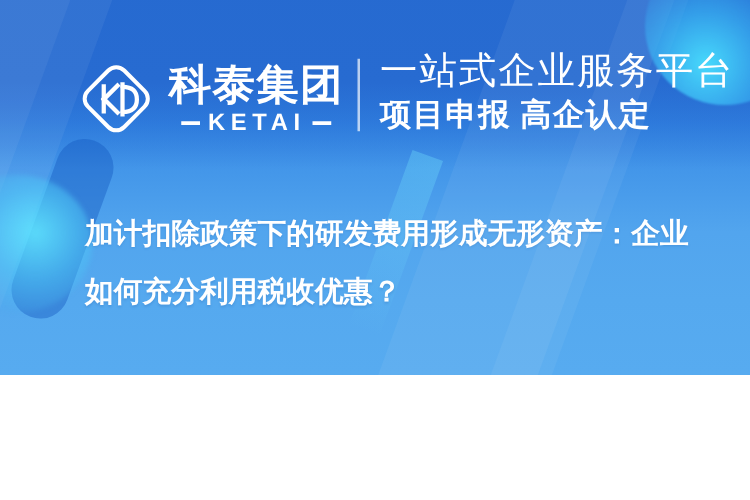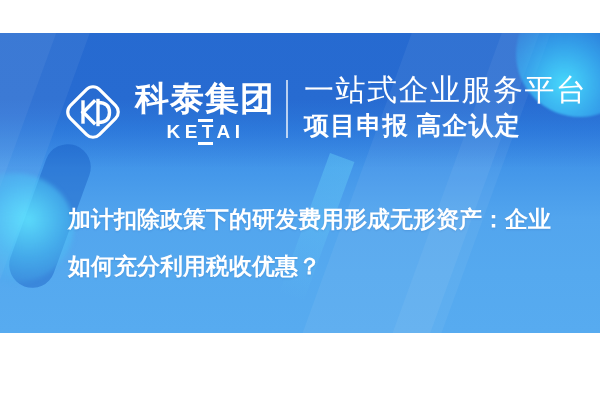--- a/index.html
+++ b/index.html
@@ -17,21 +17,20 @@
     height: 300px;
     overflow: hidden;
     background: linear-gradient(180deg,
         #2a6fd4 0%,
         #2a6fd4 22%,
         #3180e0 33%,
         #4396e9 45%,
         #52a5ee 62%,
         #55a9ef 80%,
         #57abf0 100%);
-    margin-top: 33px;
   }
 
   
   .bg-layer {
     position: absolute;
     inset: 0;
     overflow: hidden;
     pointer-events: none;
   }
 
@@ -191,21 +190,20 @@
     letter-spacing: 1px;
     font-family: "Liberation Sans", "DejaVu Sans", sans-serif;
     white-space: nowrap;
   }
 
   .logo-en-row {
     display: flex;
     align-items: center;
     justify-content: center;
     margin-top: 3px;
-    flex-direction: column;
   }
   .logo-dash {
     display: block;
     width: 15px;
     height: 3px;
     background: #ffffff;
   }
   .logo-en {
     color: #ffffff;
     font-size: 19px;

